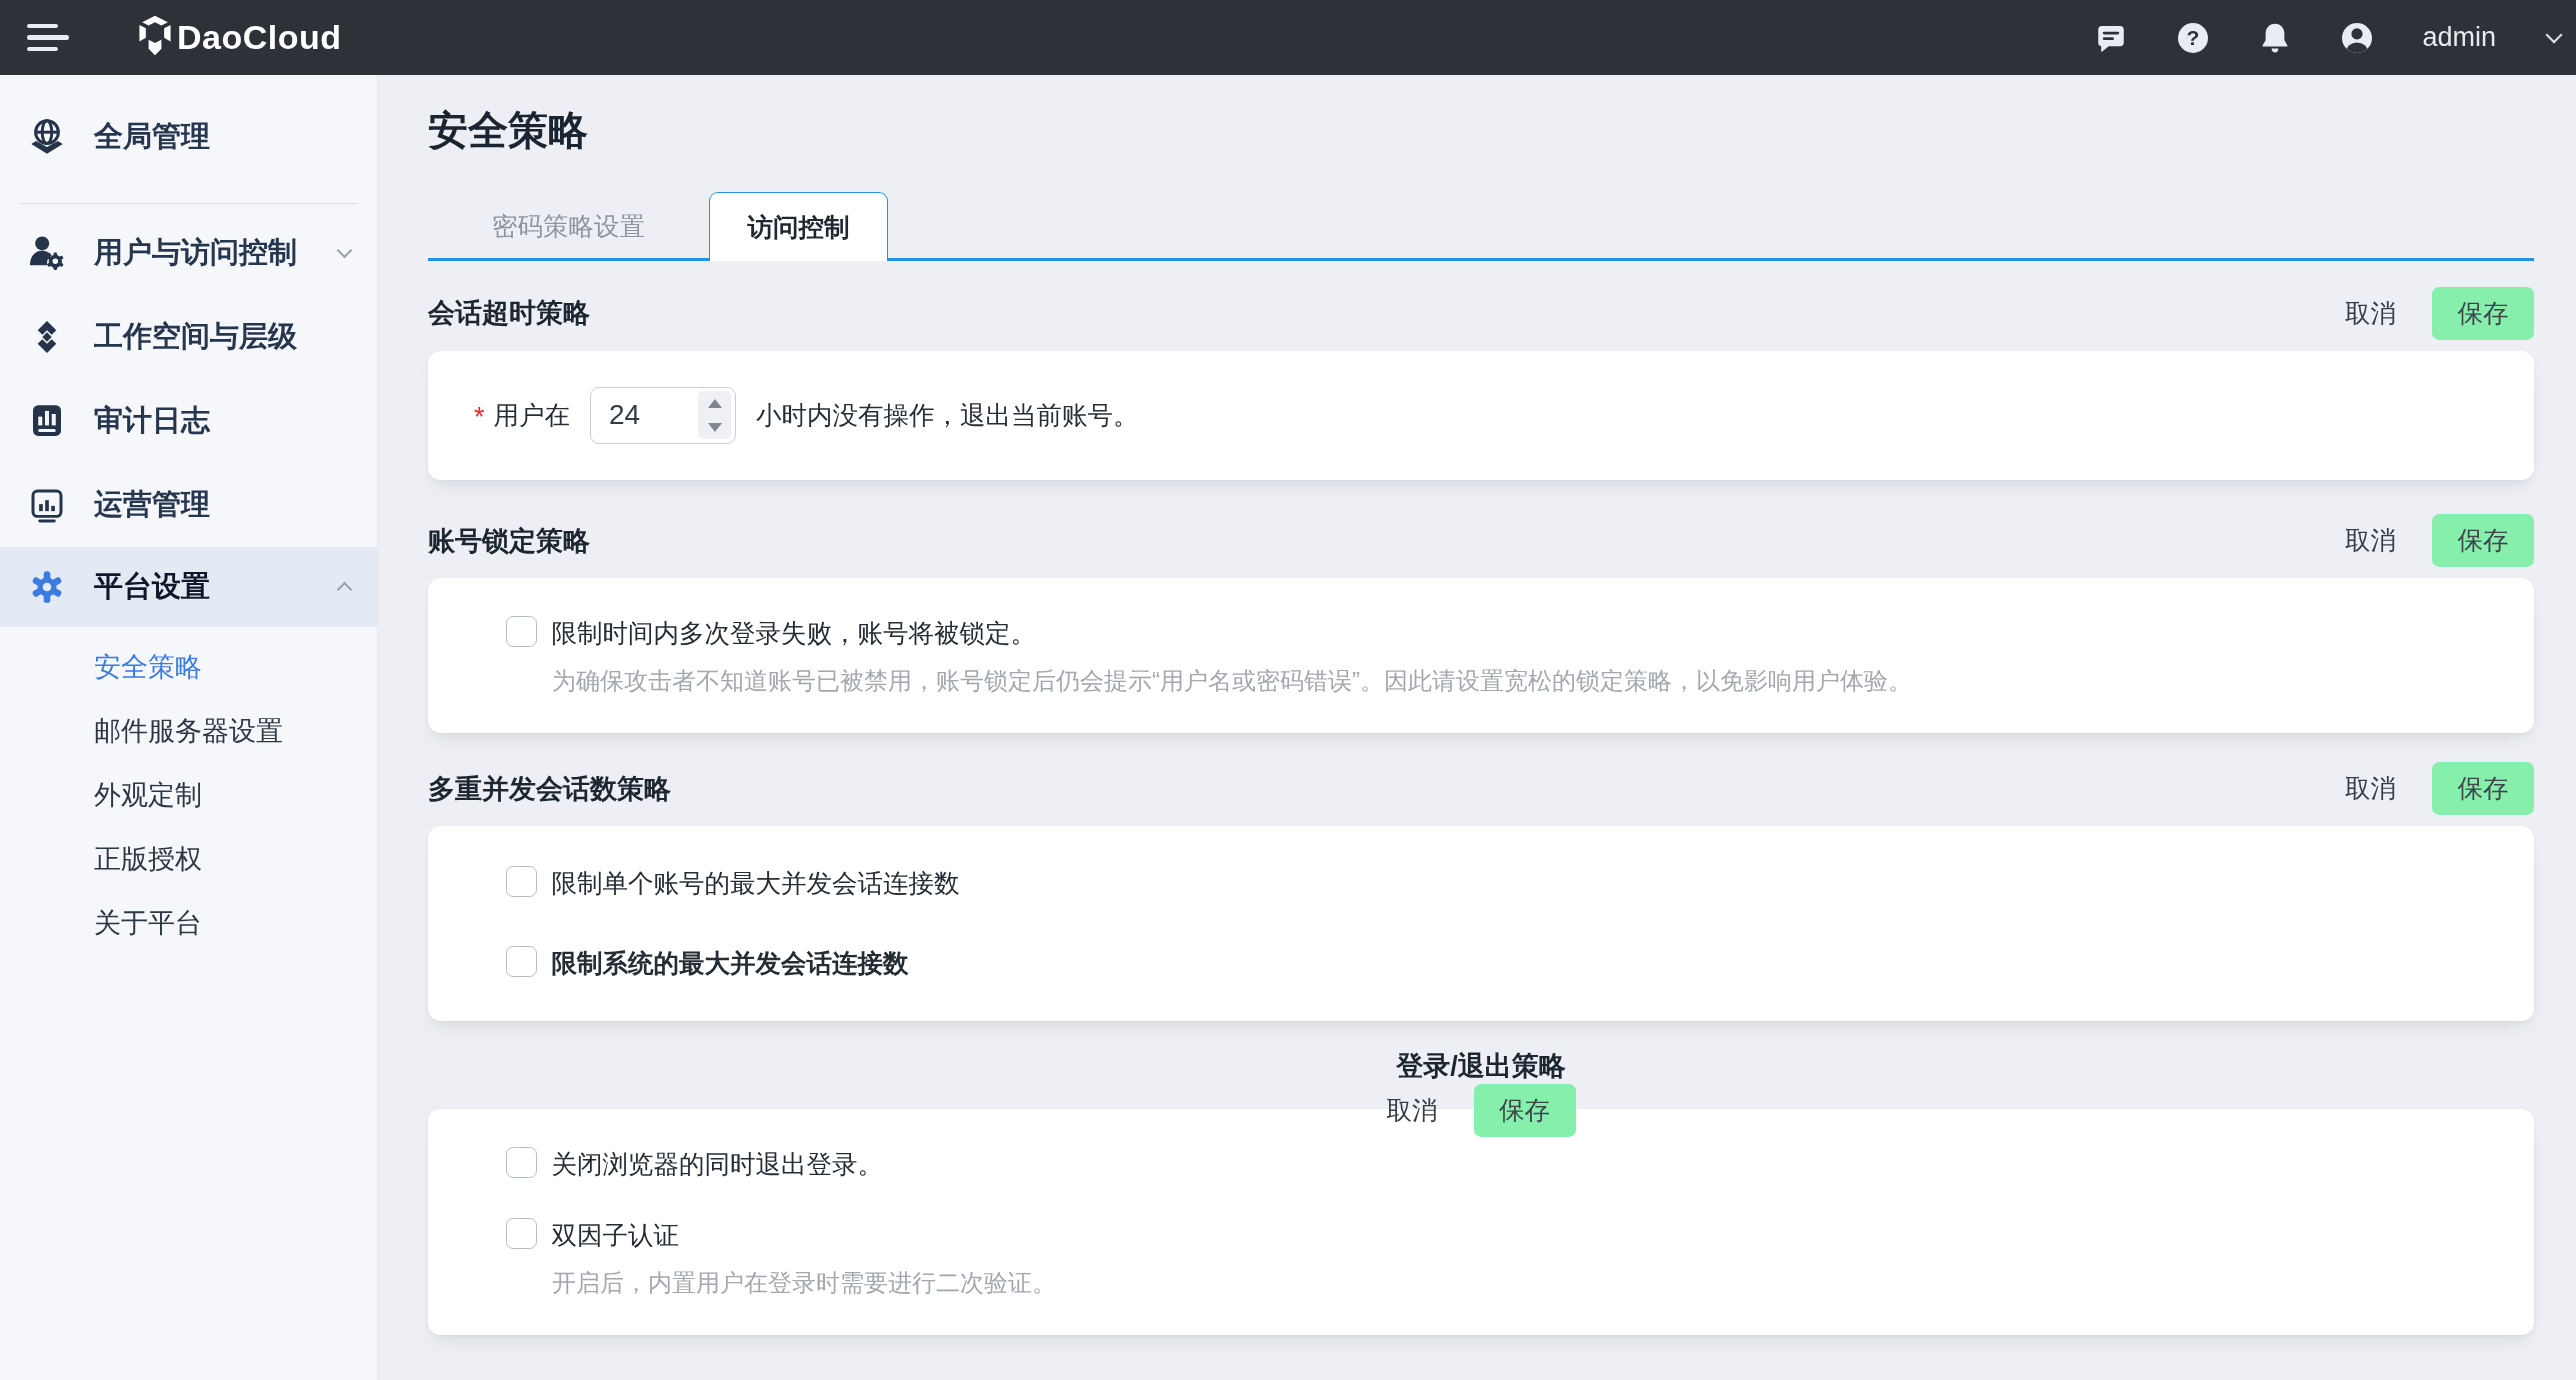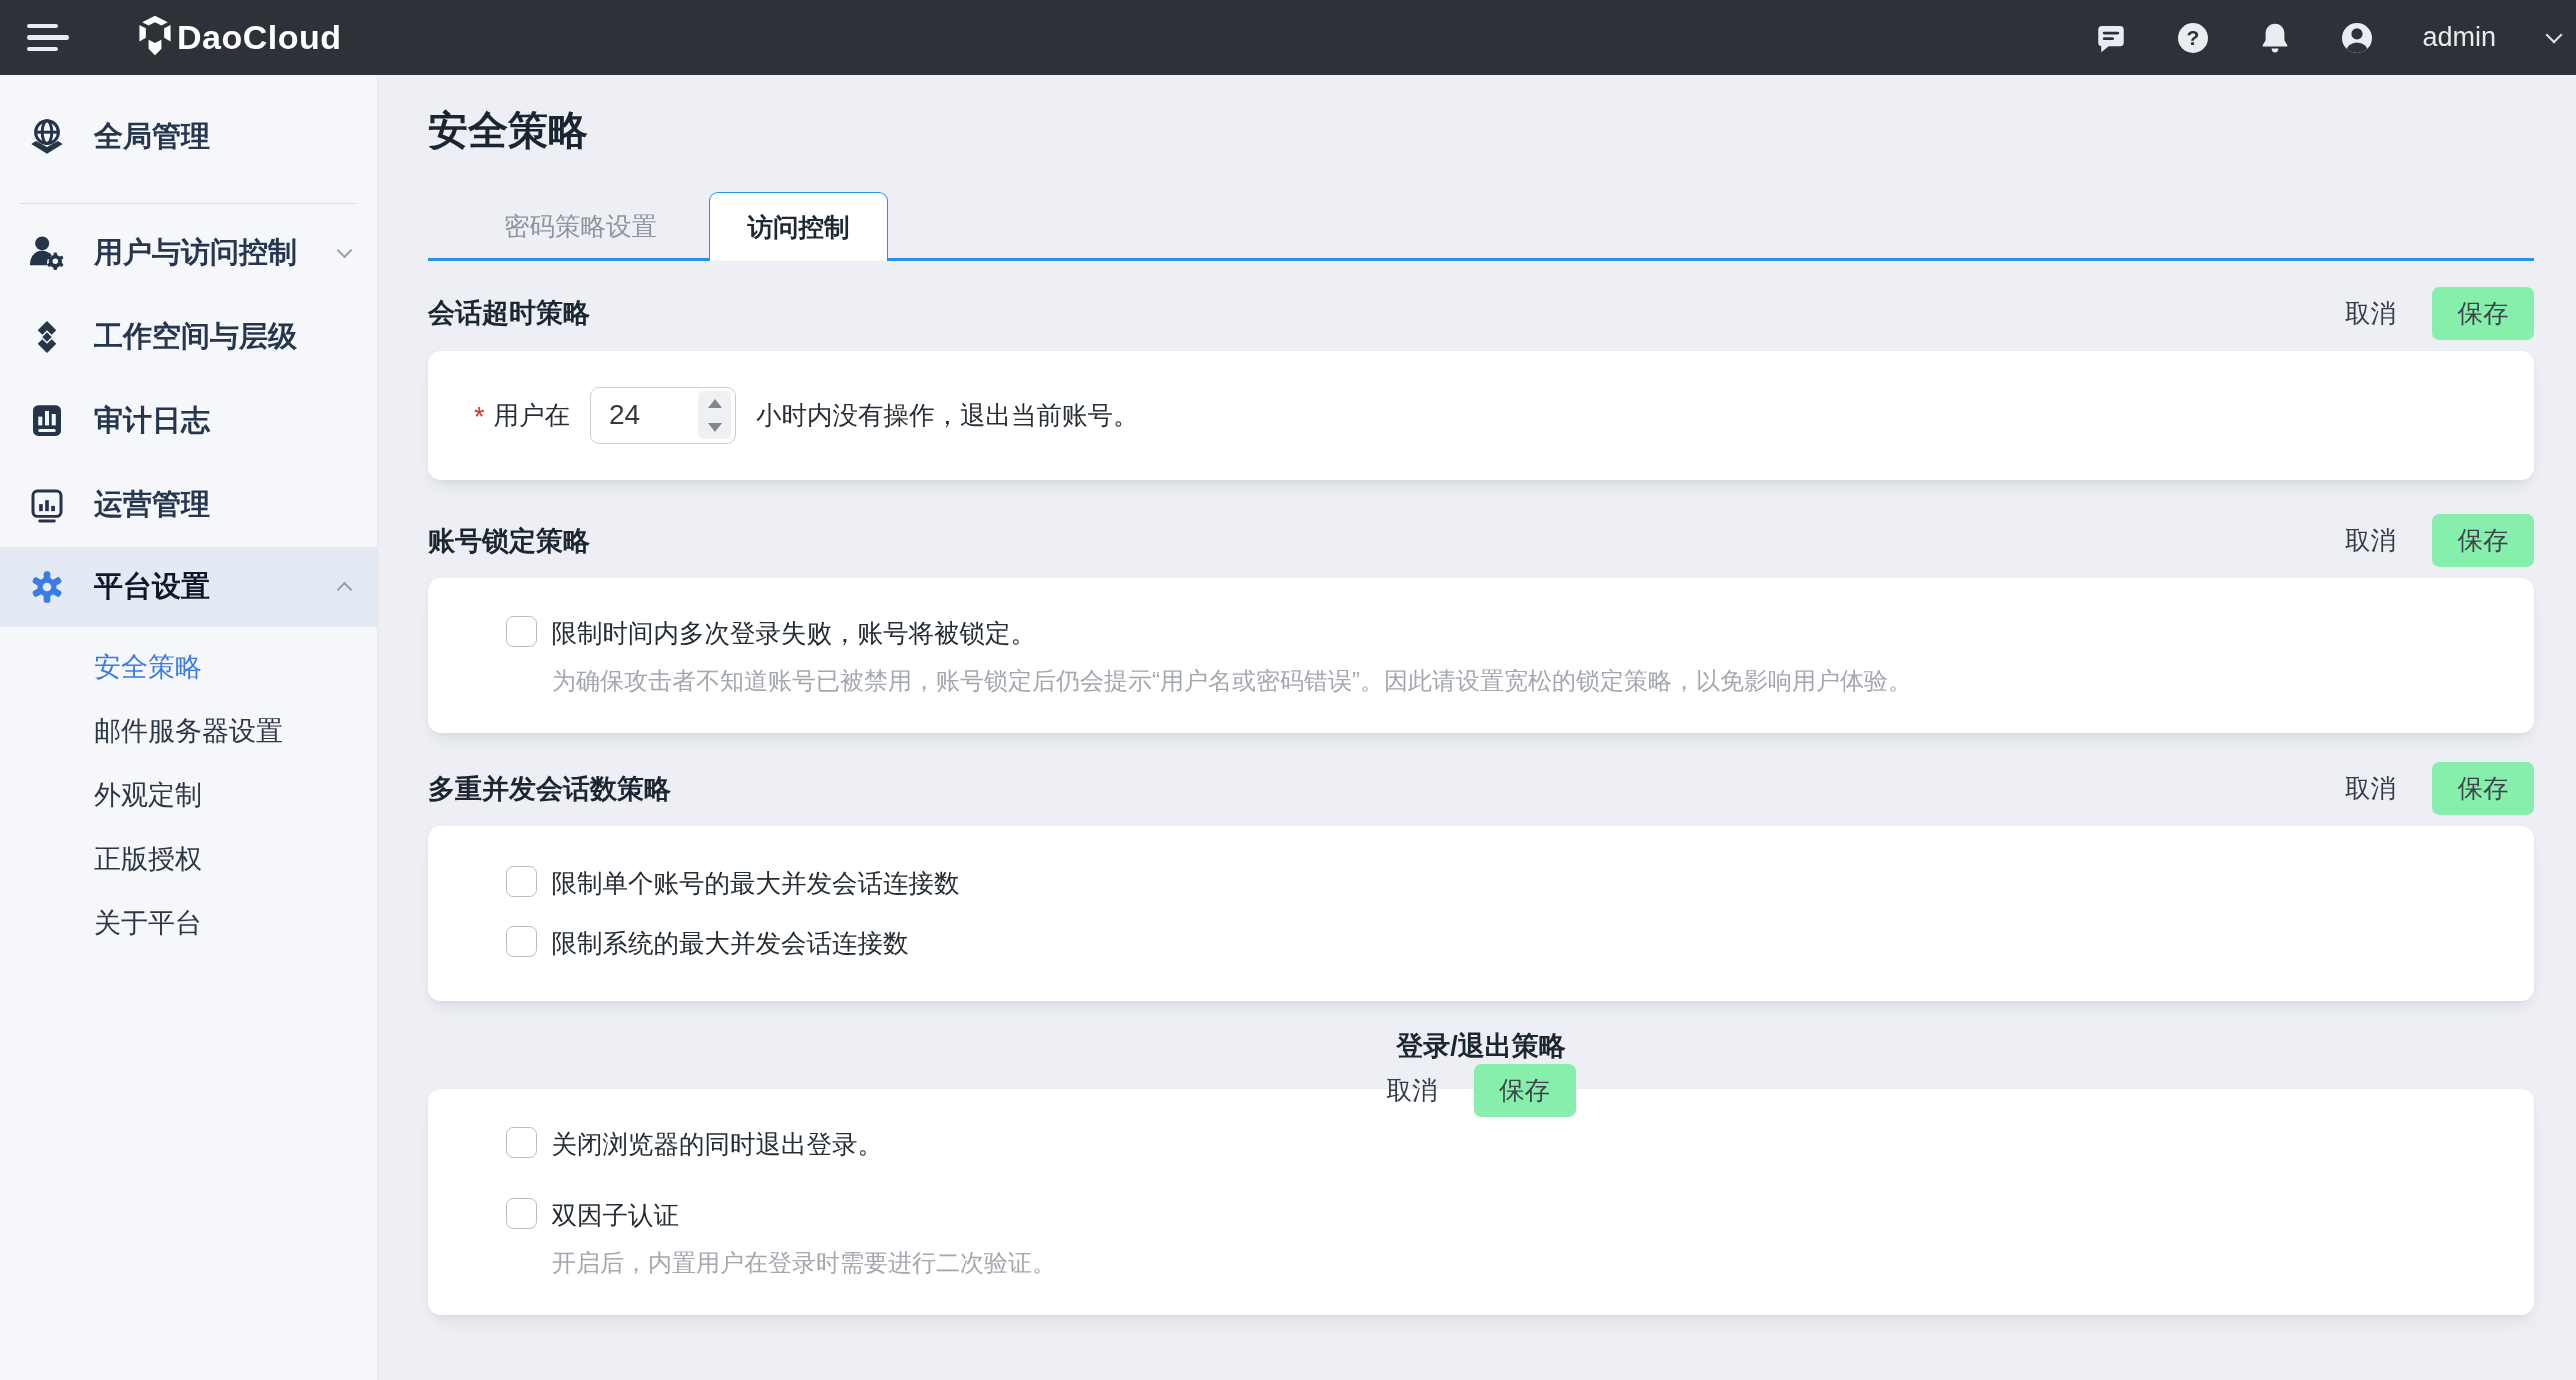--- a/index.html
+++ b/index.html
@@ -40,21 +40,21 @@
   .sub-item.selected { color:#3b7ce2; }
 
   
   .main { position:absolute; left:378px; top:75px; right:0; bottom:0; padding:0 42px 0 50px; overflow:hidden; }
   .page-title { margin-top:33px; font-size:40px; line-height:44px; font-weight:700; color:#1a2531; }
 
   .tabs { position:relative; margin-top:40px; height:69px; }
   .tabs-underline { position:absolute; left:0; right:0; bottom:0; height:2.7px; background:#2493e6; z-index:1; }
   .tab { position:absolute; top:0; height:100%; display:flex; align-items:center; justify-content:center;
          font-size:25.5px; cursor:pointer; }
-  .tab.inactive { left:12px; width:281px; color:#8e949c; font-weight:500; }
+  .tab.inactive { left:0; width:281px; color:#8e949c; font-weight:500; }
   .tab.active { left:281px; width:179px; background:#fff; border:1.8px solid #2493e6; border-bottom:none;
                 border-radius:9px 9px 0 0; color:#1e2832; font-weight:700; z-index:2; }
 
   .sec-head { display:flex; align-items:center; justify-content:space-between; height:46px; }
   .sec-head.s0 { margin-top:29px; }
   .sec-head.s1 { margin-top:38px; }
   .sec-head.s2 { margin-top:33px; }
   .sec-head.s3 { margin-top:27px;flex-direction:column; }
   .sec-title { font-size:27px; font-weight:700; color:#1b2630; }
   .sec-actions { display:flex; align-items:center; gap:36px; }
@@ -81,21 +81,21 @@
               border-top:9px solid #80868f; }
 
   .card.c-checks { padding:38px 36px 38px 78px; }
   .cb-group + .cb-group { margin-top:36px; }
   .cb-row { display:flex; align-items:flex-start; }
   .checkbox { width:31px; height:31px; border:1.8px solid #b6bcc4; border-radius:7.3px; background:#fff;
               flex:none; cursor:pointer; }
   .cb-label { margin-left:14.6px; font-size:25.5px; color:#242c34; }
   .cb-desc { margin-left:46px; margin-top:14.6px; font-size:24px; color:#a3a7ae; line-height:29px; }
   .card.c-multi { padding:40px 36px 40px 78px; }
-  .card.c-multi .cb-row + .cb-row { margin-top:25px; }
+  .card.c-multi .cb-row + .cb-row { margin-top:45px;font-weight:bold; }
 </style>
 </head>
 <body>
 
 <header class="topbar">
   <div class="hamburger">
     <span></span>
       <span></span>
       <span></span>
   </div>

